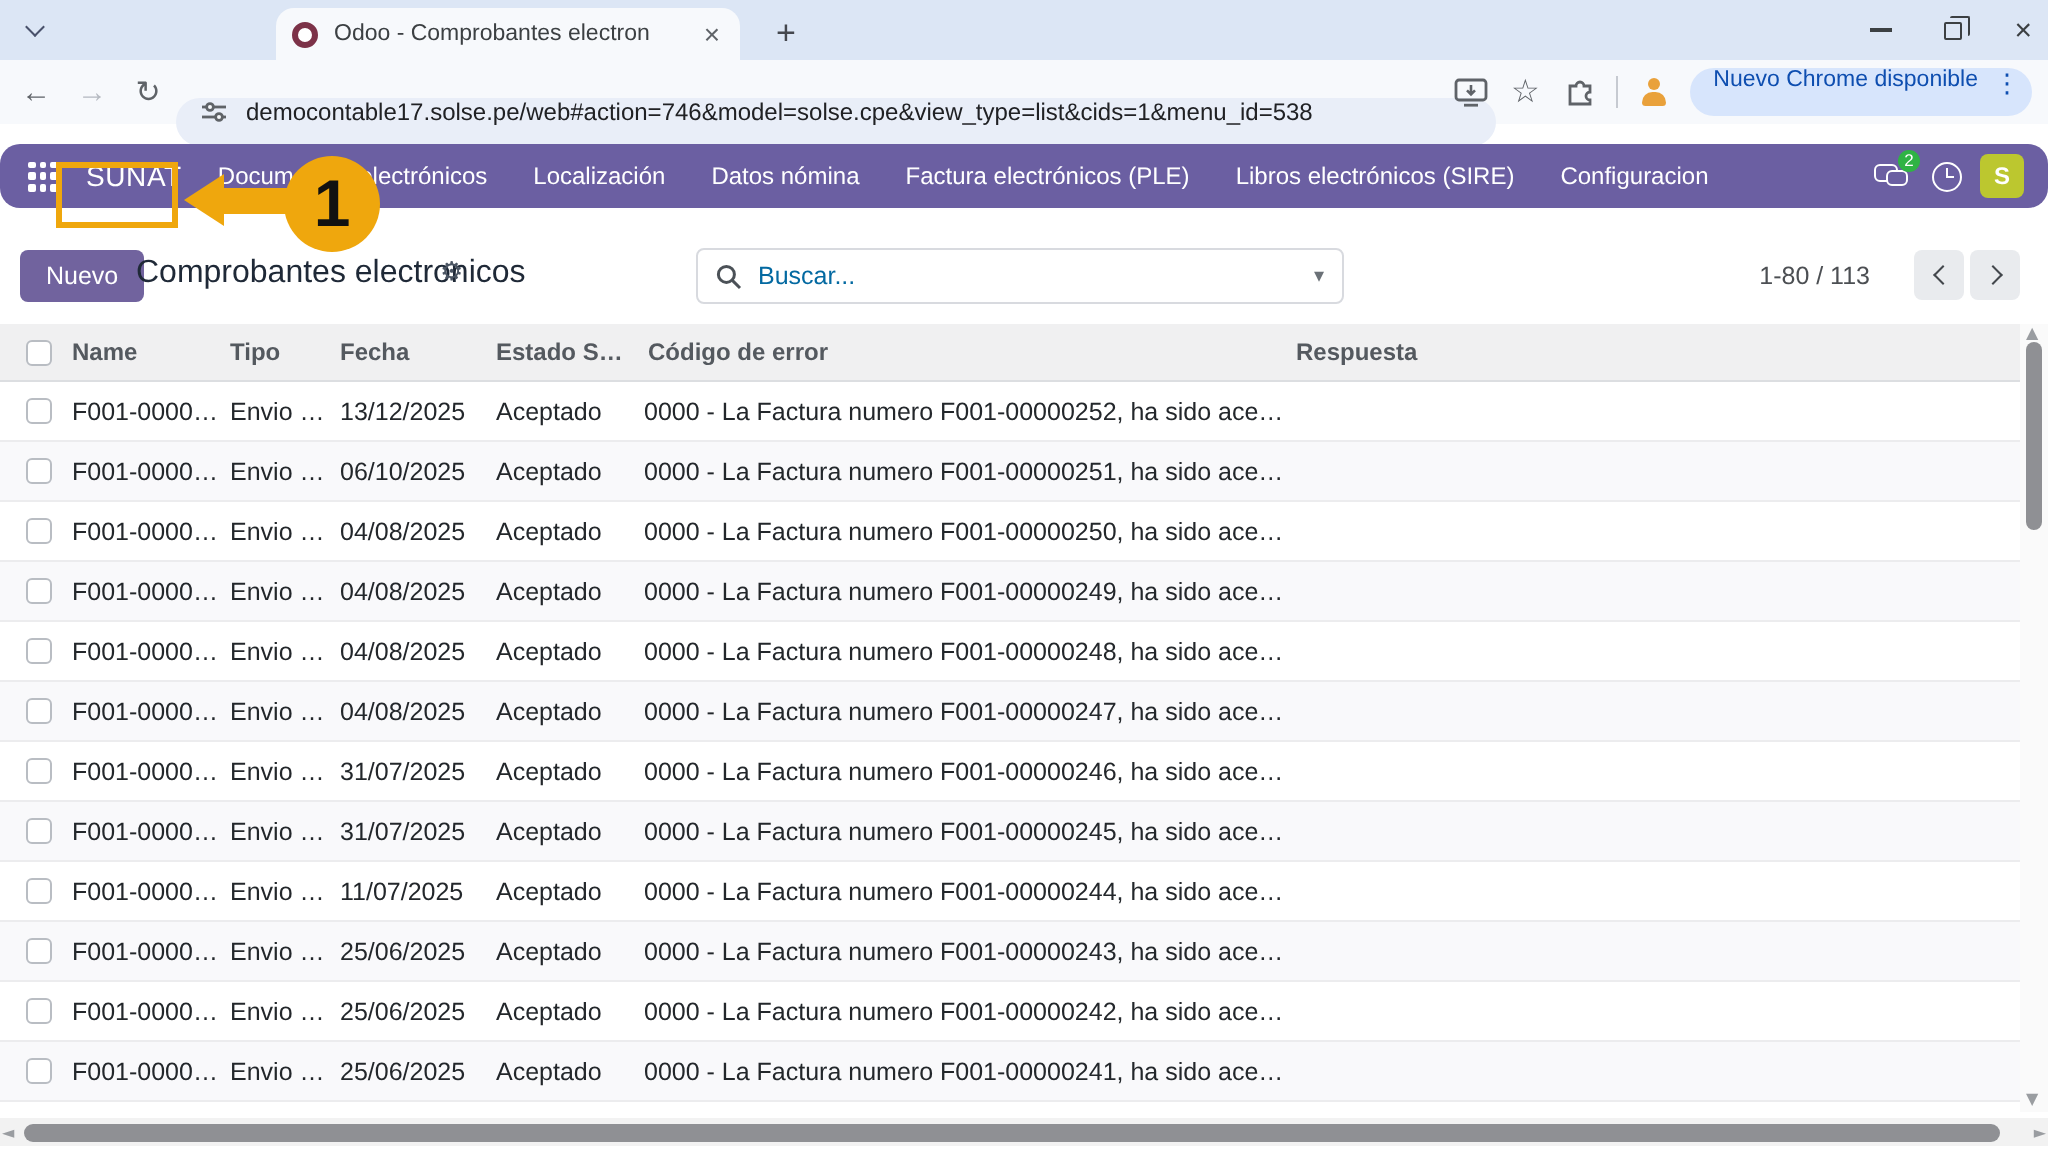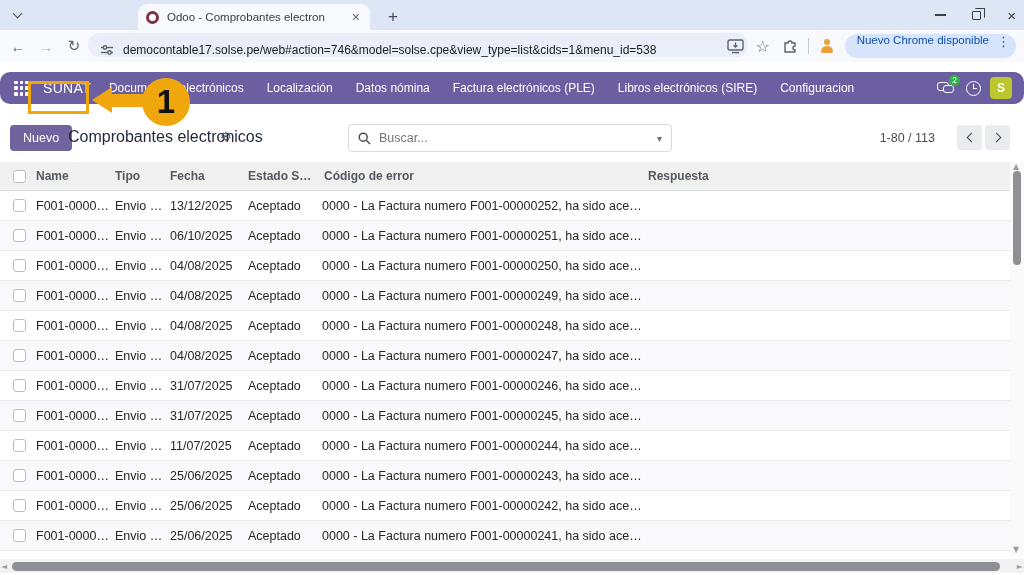--- a/index.html
+++ b/index.html
@@ -19,21 +19,21 @@
   .wincontrols { position:absolute; right:8px; top:0; height:30px; display:flex; align-items:center; gap:26px; color:#3c4043; }
   .win-min { width:11px; height:1.4px; background:#3c4043; }
   .win-restore { width:9px; height:9px; border:1.3px solid #3c4043; border-radius:1px; position:relative; }
   .win-restore:before { content:""; position:absolute; left:2px; top:-4px; width:9px; height:9px; border:1.3px solid #3c4043; border-left:none; border-bottom:none; border-radius:1px; }
   .win-close { font-size:15px; line-height:1; }
 
   
   .btoolbar { position:absolute; left:0; top:30px; width:1024px; height:32px; background:#f7f9fc; display:flex; align-items:center; }
   .navbtn { font-size:15px; color:#5f6368; width:28px; text-align:center; }
   .navbtn.disabled { color:#b6bac1; }
-  .urlpill { position:absolute; left:88px; top:3px; width:660px; height:24px; background:#e9eef8; border-radius:12px; display:flex; align-items:flex-end; padding:0 12px; }
+  .urlpill { position:absolute; left:88px; top:19px; width:660px; height:24px; background:#e9eef8; border-radius:12px; display:flex; align-items:flex-start; padding:0 12px; }
   .url-text { font-size:12px; color:#202124; margin-left:9px; white-space:nowrap; overflow:hidden; }
   .tune-ic { width:14px; height:14px; flex:0 0 auto; }
   .right-ics { position:absolute; right:8px; top:0; height:32px; display:flex; align-items:center; gap:10px; }
   .ric { color:#5f6368; font-size:14px; width:18px; text-align:center; }
   .vsep { width:1px; height:16px; background:#c6cad1; }
   .profile-ic { width:16px; height:16px; position:relative; }
   .profile-ic .head { position:absolute; left:5px; top:1px; width:6px; height:6px; border-radius:50%; background:#e9a13b; }
   .profile-ic .bodyy { position:absolute; left:2px; top:8px; width:12px; height:7px; border-radius:6px 6px 2px 2px; background:#e9a13b; }
   .updatepill { height:24px; background:var(--chrome_pill_bg); color:var(--chrome_pill_text); border-radius:12px; display:flex; align-items:flex-start; padding:0 6px 0 12px; font-size:11.5px; white-space:nowrap; }
   .kebab { font-size:13px; margin-left:8px; color:var(--chrome_pill_text); }
@@ -58,21 +58,21 @@
   .clockic:after { content:""; position:absolute; left:6px; top:6px; width:4px; height:1.4px; background:#fff; }
   .uavatar { width:22px; height:22px; border-radius:4px; background:var(--avatar_green); color:#fff; font-size:12px; font-weight:bold; display:flex; align-items:center; justify-content:center; }
 
   
   .cpanel { position:absolute; left:0; top:117px; width:1024px; height:45px; background:#fff; }
   .btn-new { position:absolute; left:10px; top:8px; height:26px; padding:0 13px; background:var(--button_purple); color:#fff; font-size:12.5px; border:none; border-radius:4px; font-family:inherit; }
   .vtitle { position:absolute; left:68px; top:11px; font-size:16px; color:#1f2937; }
   .cog { position:absolute; left:220px; top:12px; font-family:"DejaVu Sans", sans-serif; font-size:13px; color:#4b5563; }
   .searchbox { position:absolute; left:348px; top:7px; width:324px; height:28px; border:1px solid #d8dadf; border-radius:4px; background:#fff; display:flex; align-items:center; padding:0 9px; }
   .searchbox svg { flex:0 0 auto; }
-  .search-ph { font-size:12.5px; color:#737373; margin-left:8px; flex:1; }
+  .search-ph { font-size:12.5px; color:#0369a1; margin-left:8px; flex:1; }
   .search-caret { color:#6b7177; font-size:10px; font-family:"DejaVu Sans", sans-serif; }
   .pager { position:absolute; right:14px; top:8px; display:flex; align-items:center; gap:22px; }
   .pager-range { font-size:12.5px; color:#4c4f53; }
   .pager-btns { display:flex; gap:3px; }
   .pbtn { width:25px; height:25px; background:#e9ebee; border:none; border-radius:4px; display:flex; align-items:center; justify-content:center; }
   .pchev { width:7px; height:7px; border-left:1.8px solid #43474c; border-bottom:1.8px solid #43474c; }
   .pchev.prev { transform:rotate(45deg); margin-left:3px; }
   .pchev.next { transform:rotate(-135deg); margin-right:3px; }
 
   

